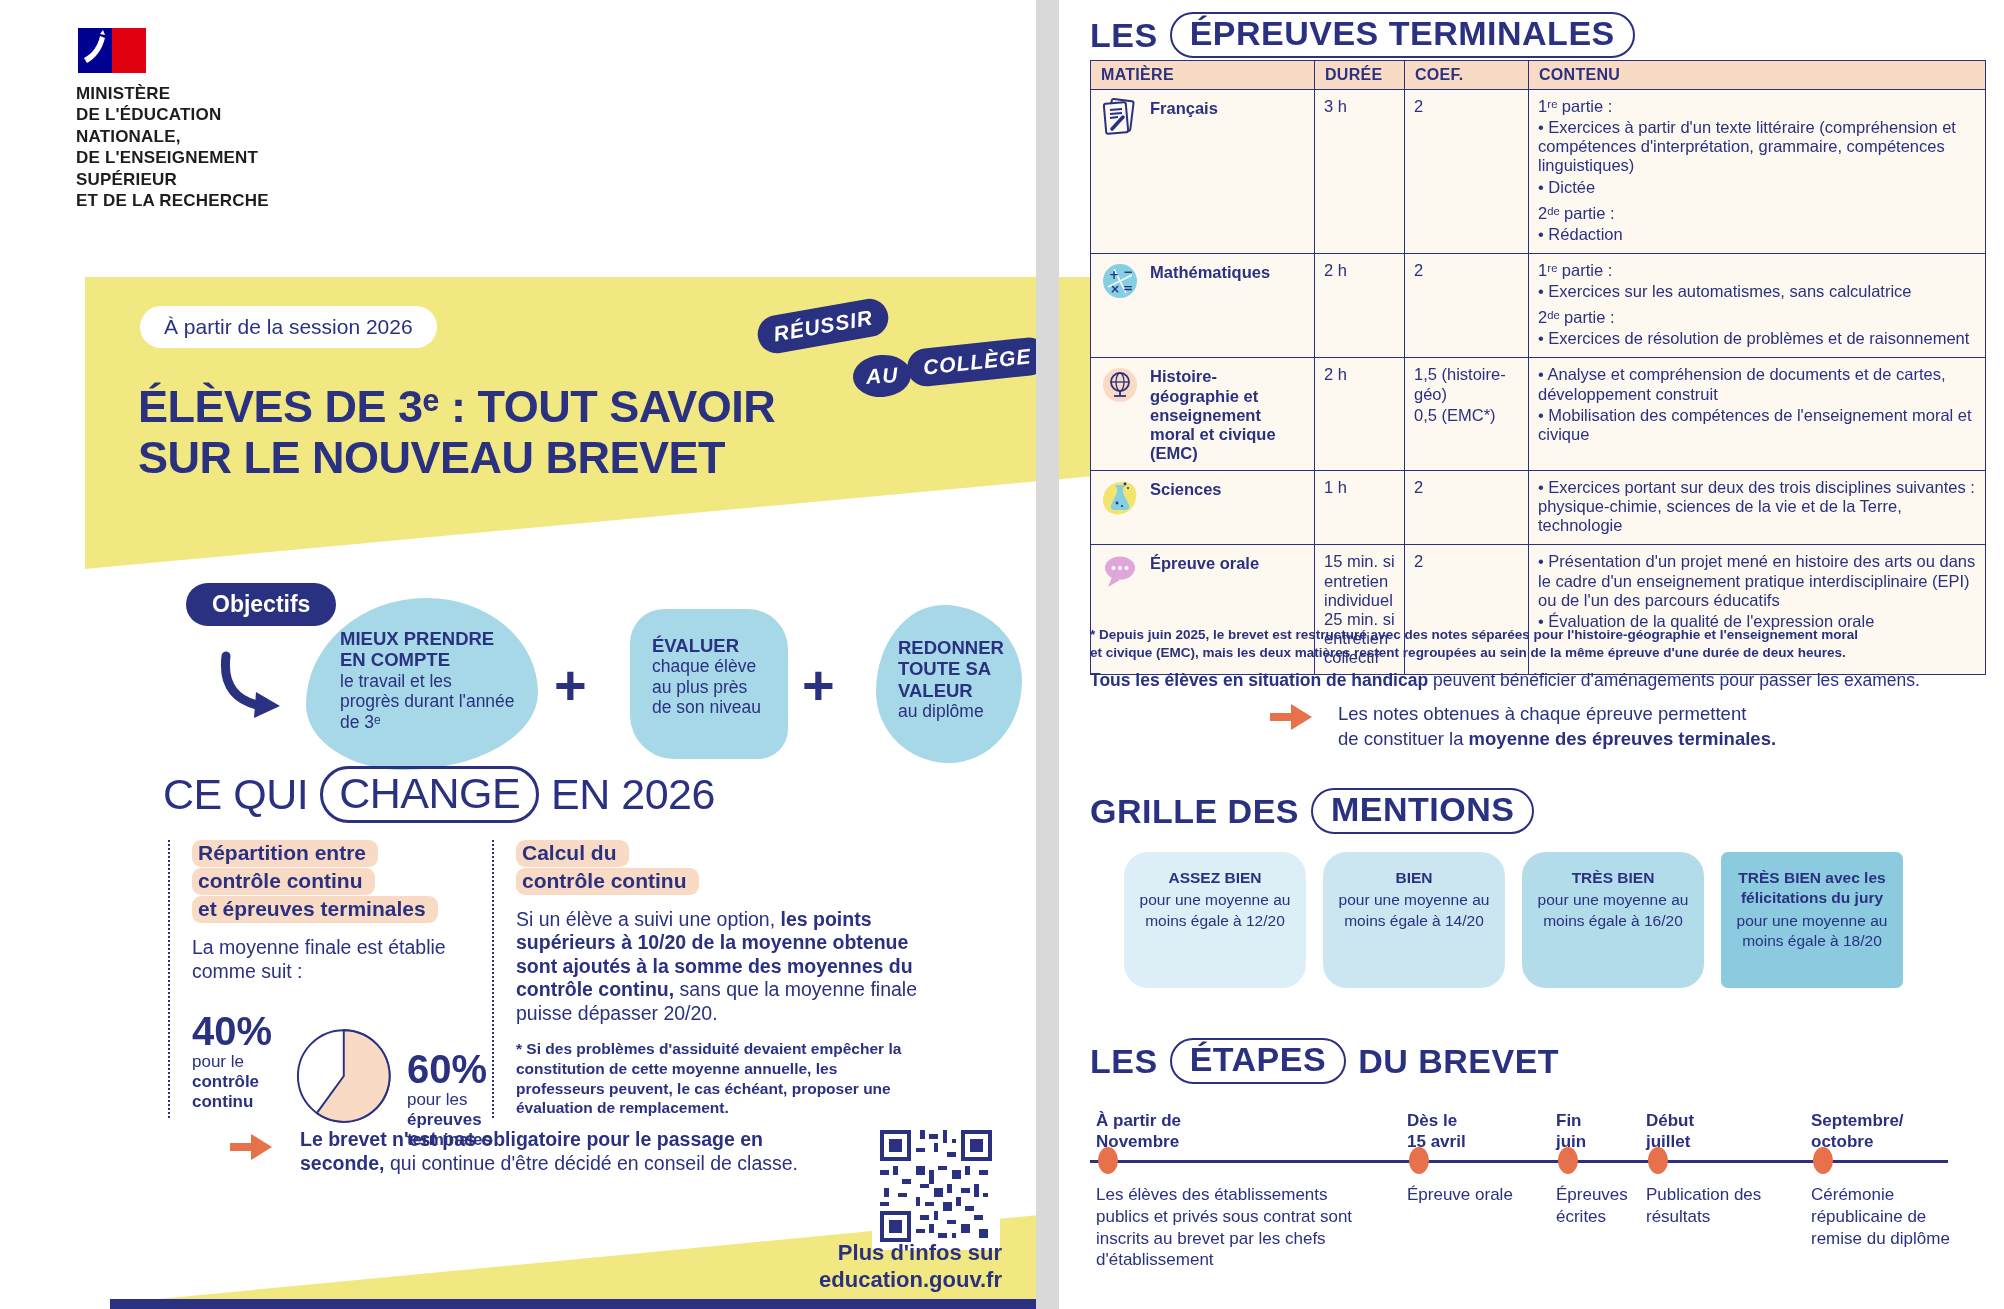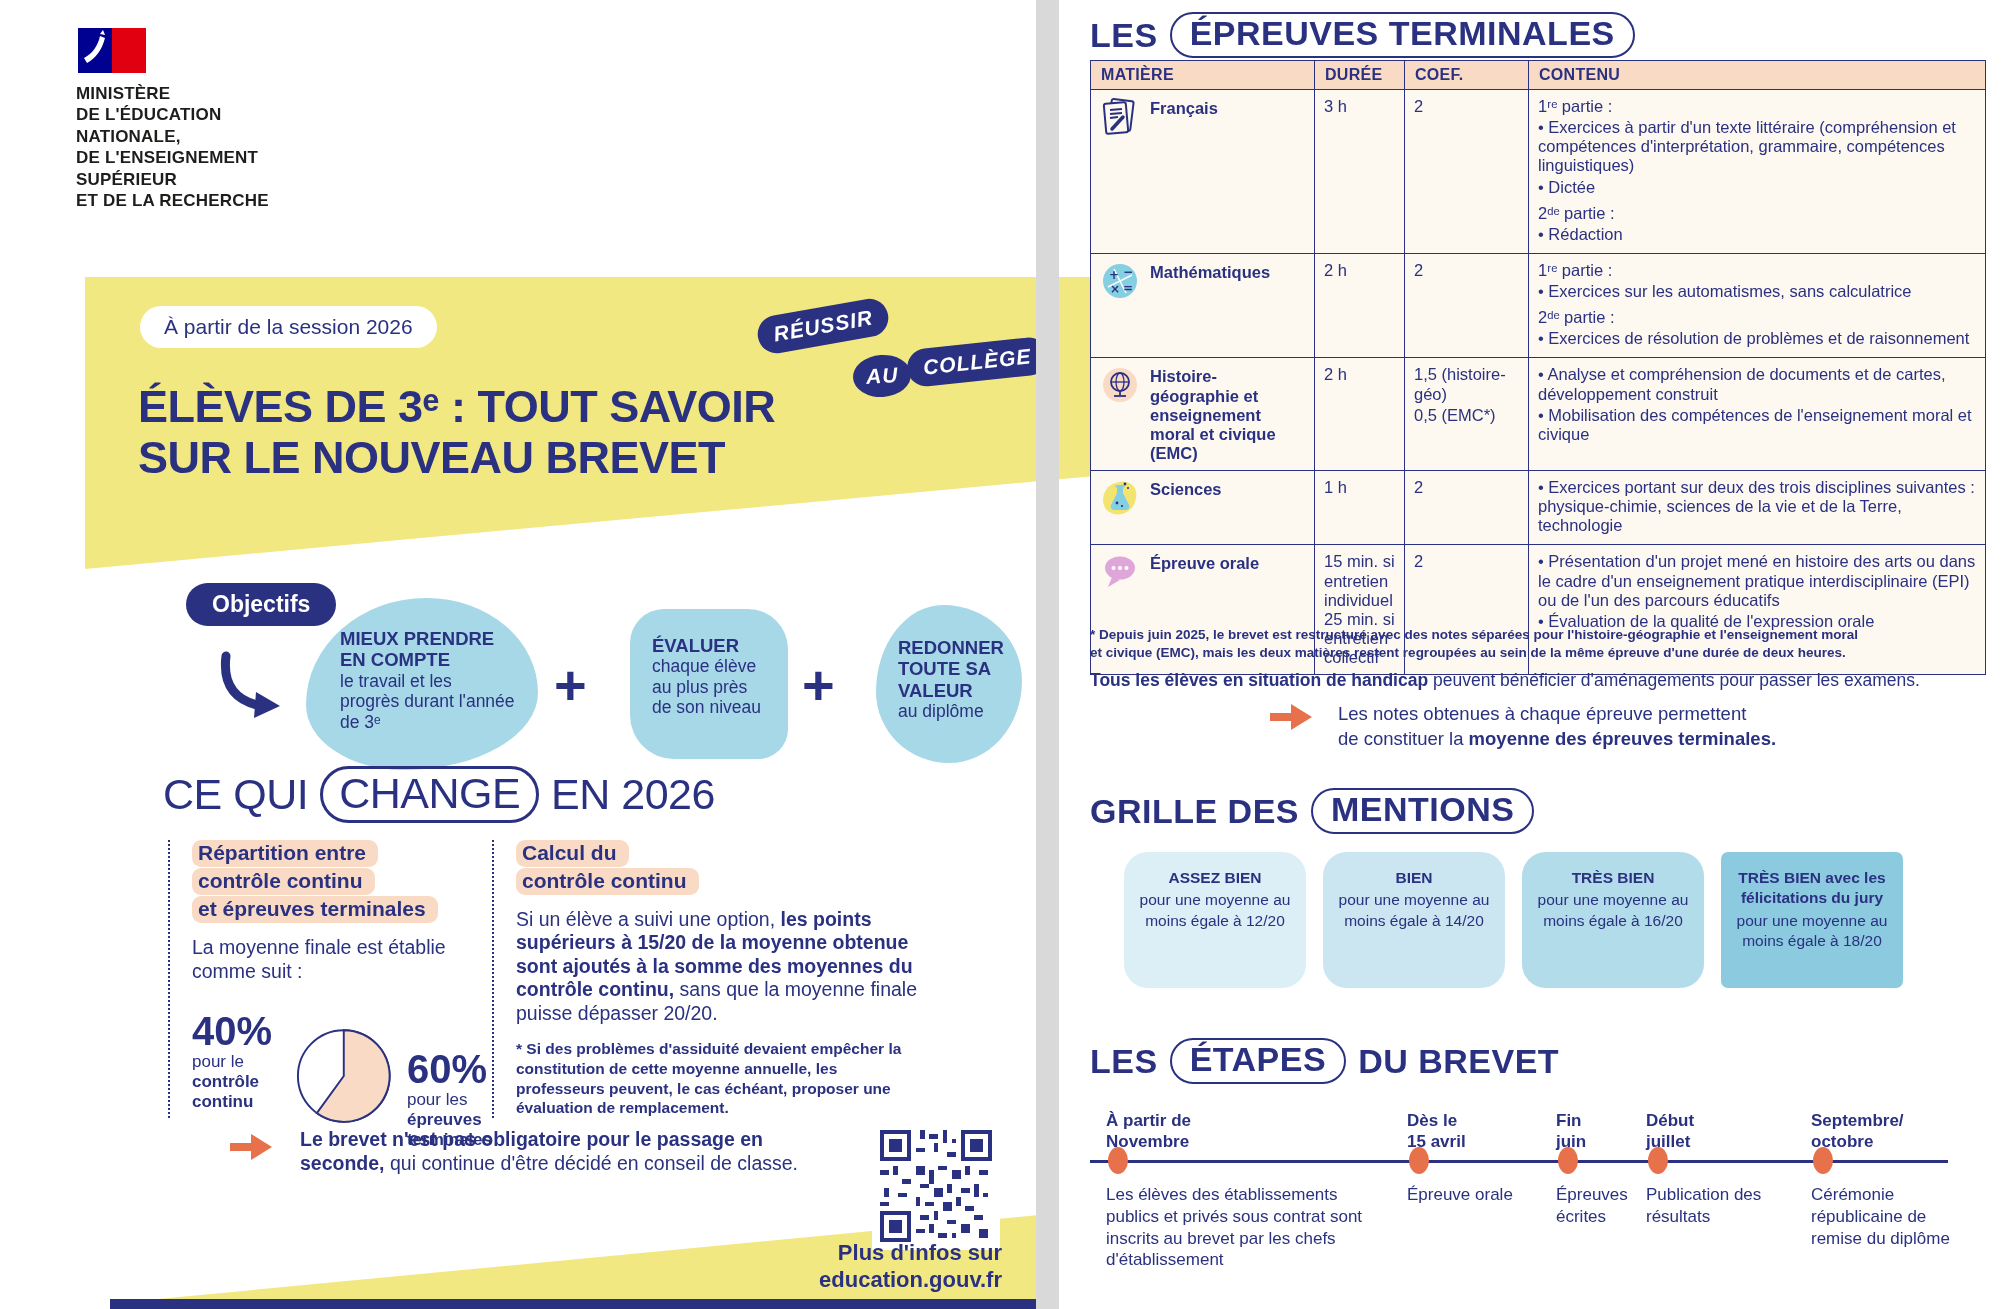--- a/index.html
+++ b/index.html
@@ -205,21 +205,21 @@
 terminales</span>
       </div>
     </div>
   </div>
 
   <div class="col col-right">
     <div>
       <span class="hl-line">Calcul du</span><br>
       <span class="hl-line">contrôle continu</span>
     </div>
-    <p><span>Si un élève a suivi une option, </span><span class="b">les points supérieurs à 15/20 de la moyenne obtenue sont ajoutés à la somme des moyennes du contrôle continu,</span><span> sans que la moyenne finale puisse dépasser 20/20.</span></p>
+    <p><span>Si un élève a suivi une option, </span><span class="b">les points supérieurs à 10/20 de la moyenne obtenue sont ajoutés à la somme des moyennes du contrôle continu,</span><span> sans que la moyenne finale puisse dépasser 20/20.</span></p>
     <div class="fnote b">* Si des problèmes d'assiduité devaient empêcher la constitution de cette moyenne annuelle, les professeurs peuvent, le cas échéant, proposer une évaluation de remplacement.</div>
   </div>
 
   <div class="notes">
     <div class="note">
       <svg class="note-arrow" width="46" height="30" viewBox="0 0 46 30">
         <line x1="2" y1="15" x2="26" y2="15" stroke="#e7714b" stroke-width="8"></line>
         <polygon points="23,2 44,15 23,28" fill="#e7714b"></polygon>
       </svg>
       <div class="note-text"><span class="b">Le brevet n'est pas obligatoire pour le passage en seconde,</span><span> qui continue d'être décidé en conseil de classe.</span></div>
@@ -486,21 +486,21 @@
   </div>
 
   <div class="rheading rh3">
     <span>LES</span>
     <span class="stadium">ÉTAPES</span>
     <span>DU BREVET</span>
   </div>
 
   <div class="timeline">
     <div class="tl-line"></div>
-    <div class="ms" style="left:16px; width:260px;">
+    <div class="ms" style="left:6px; width:260px;">
       <div class="ms-label pre">À partir de
 Novembre</div>
       <div class="ms-dot"></div>
       <div class="ms-desc">Les élèves des établissements publics et privés sous contrat sont inscrits au brevet par les chefs d'établissement</div>
     </div>
     <div class="ms" style="left:317px; width:110px;">
       <div class="ms-label pre">Dès le
 15 avril</div>
       <div class="ms-dot"></div>
       <div class="ms-desc">Épreuve orale</div>

